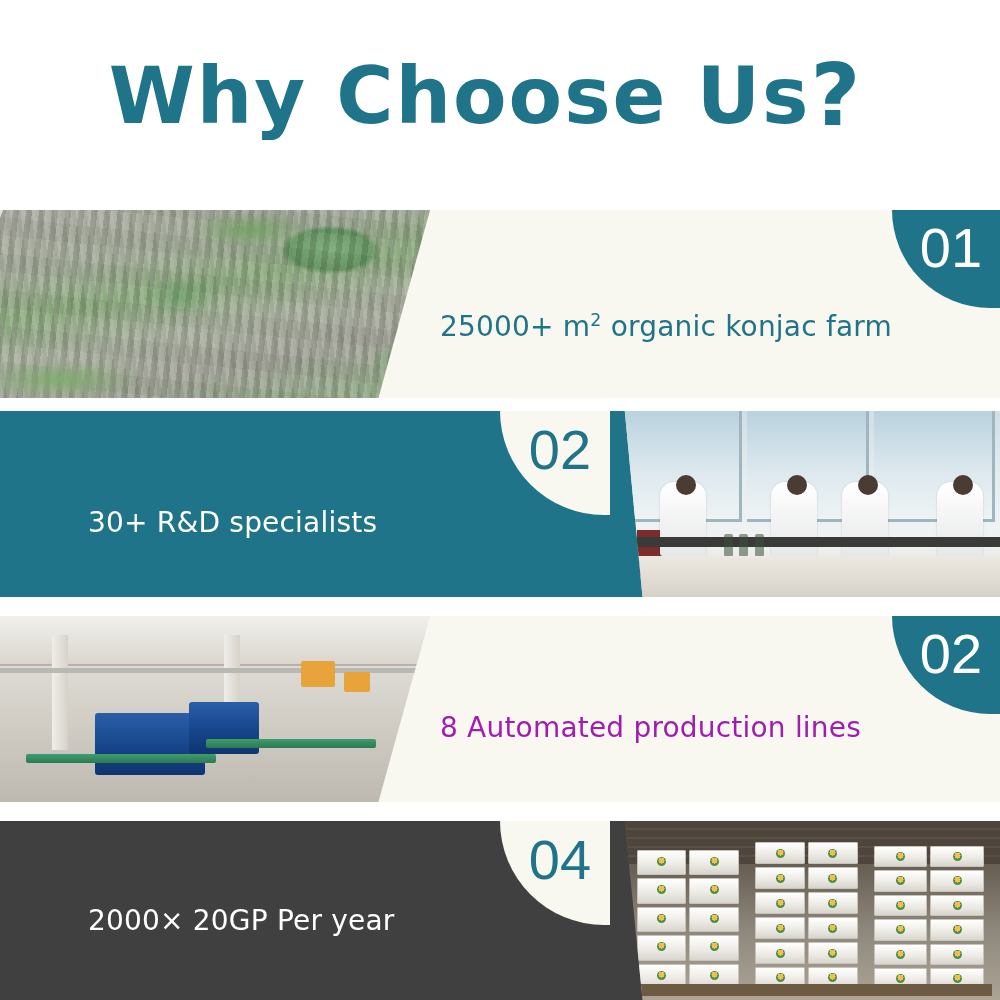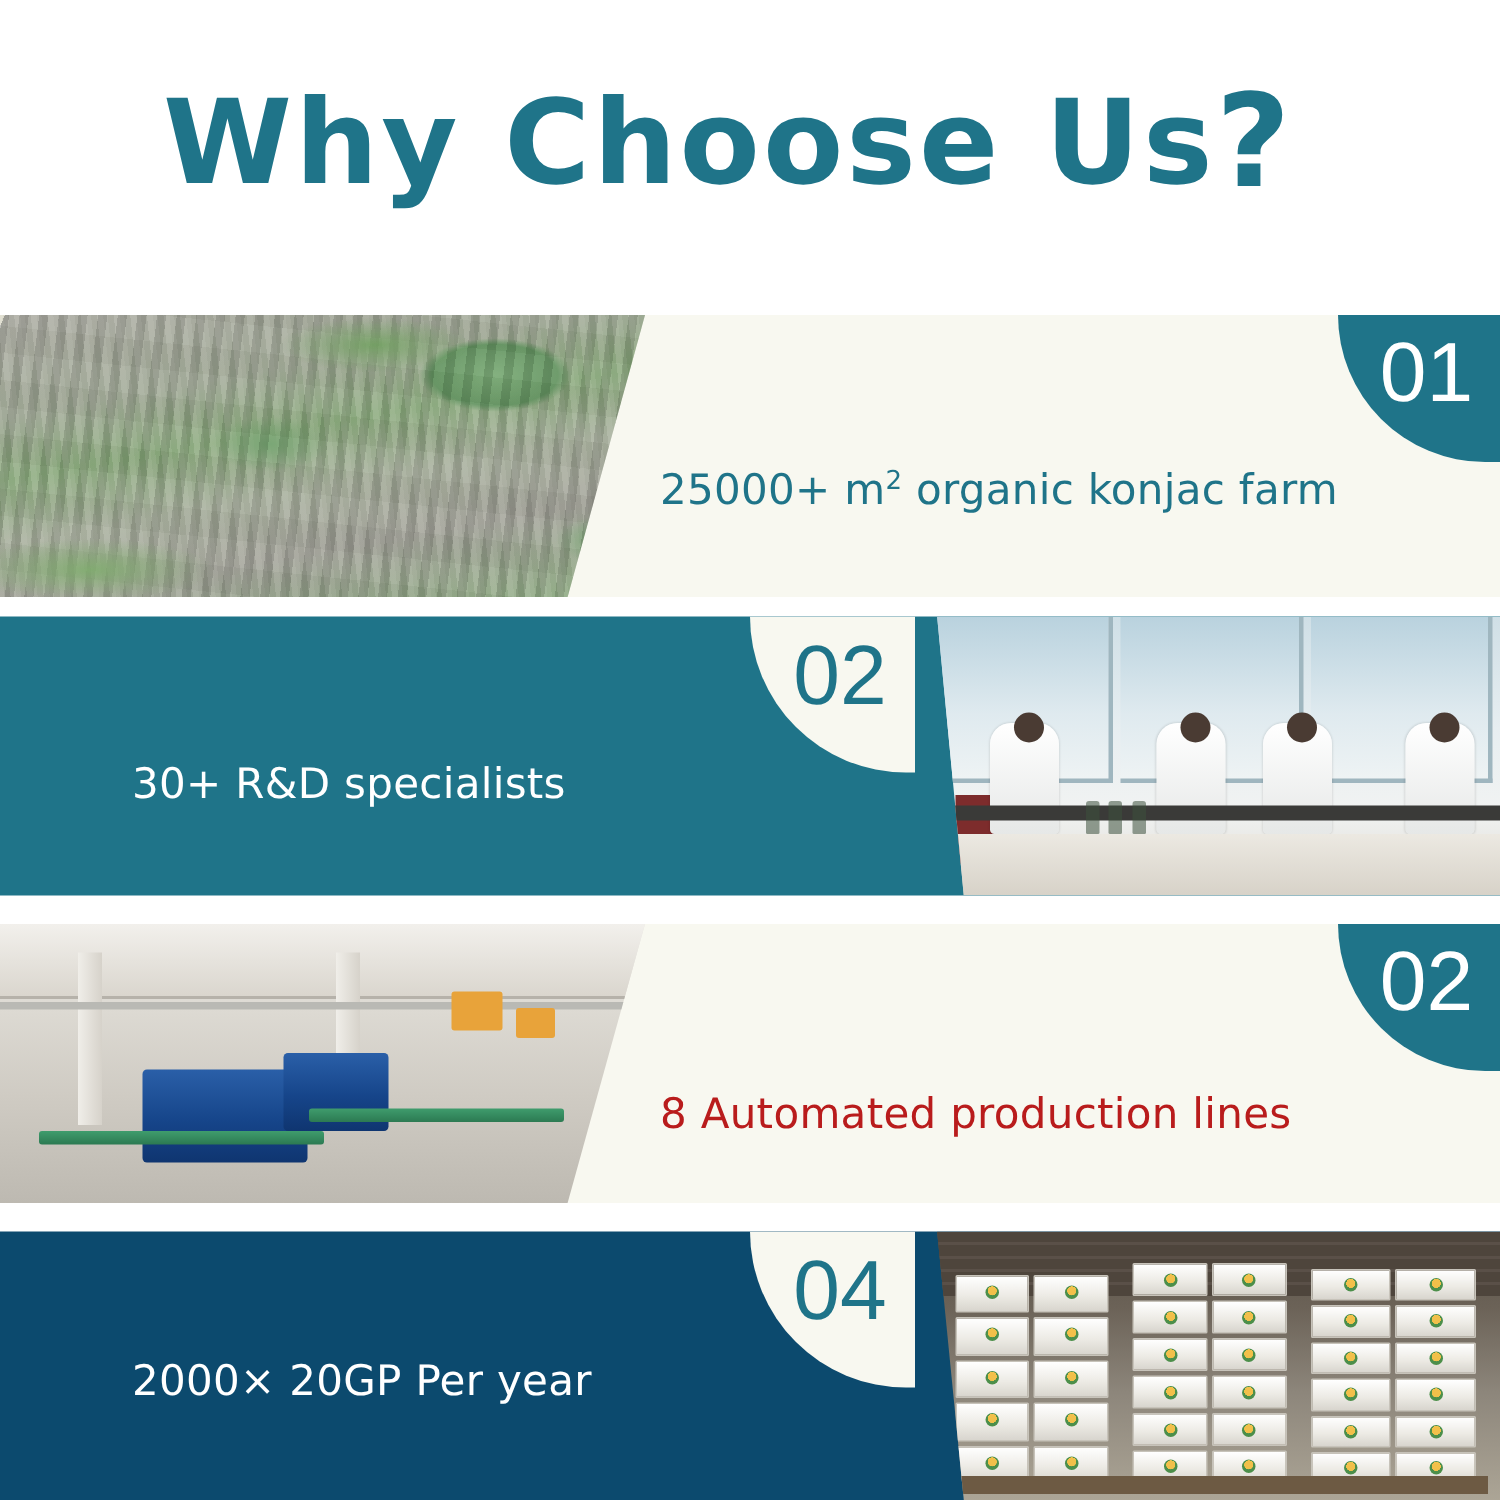--- a/index.html
+++ b/index.html
@@ -44,21 +44,21 @@
   
   .row {
     position: absolute;
     left: 0;
     width: 1000px;
     overflow: hidden;
   }
   .row-1 { top: 210px;  height: 188px; background: #f8f8f0; }
   .row-2 { top: 411px;  height: 186px; background: #1f7489; }
   .row-3 { top: 616px;  height: 186px; background: #f8f8f0; }
-  .row-4 { top: 821px;  height: 179px; background: #0c4a6e; }
+  .row-4 { top: 821px;  height: 179px; background: #404040; }
 
   
   .photo {
     position: absolute;
     top: 0;
     height: 100%;
     overflow: hidden;
   }
   .photo-left {
     left: 0;
@@ -294,21 +294,21 @@
     font-family: "DejaVu Sans", sans-serif;
     font-weight: 400;
     font-size: 28px;
     letter-spacing: .2px;
     white-space: nowrap;
     z-index: 5;
     line-height: 1;
   }
   .row-1 .row-text { left: 440px; top: 103px; color: #1f7489; }
   .row-2 .row-text { left: 88px;  top: 98px; color: #ffffff; }
-  .row-3 .row-text { left: 440px; top: 113px; color: #b91c1c; }
+  .row-3 .row-text { left: 440px; top: 98px; color: #a21caf; }
   .row-4 .row-text { left: 88px;  top: 86px;  color: #ffffff; }
   .row-text sup {
     font-size: .62em;
     vertical-align: super;
     line-height: 0;
   }
 </style>
 </head>
 <body>
 

